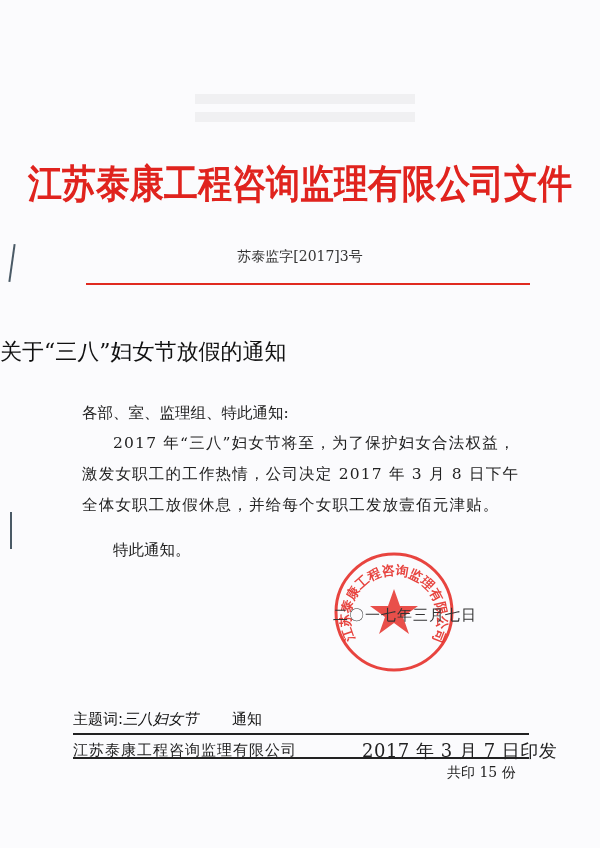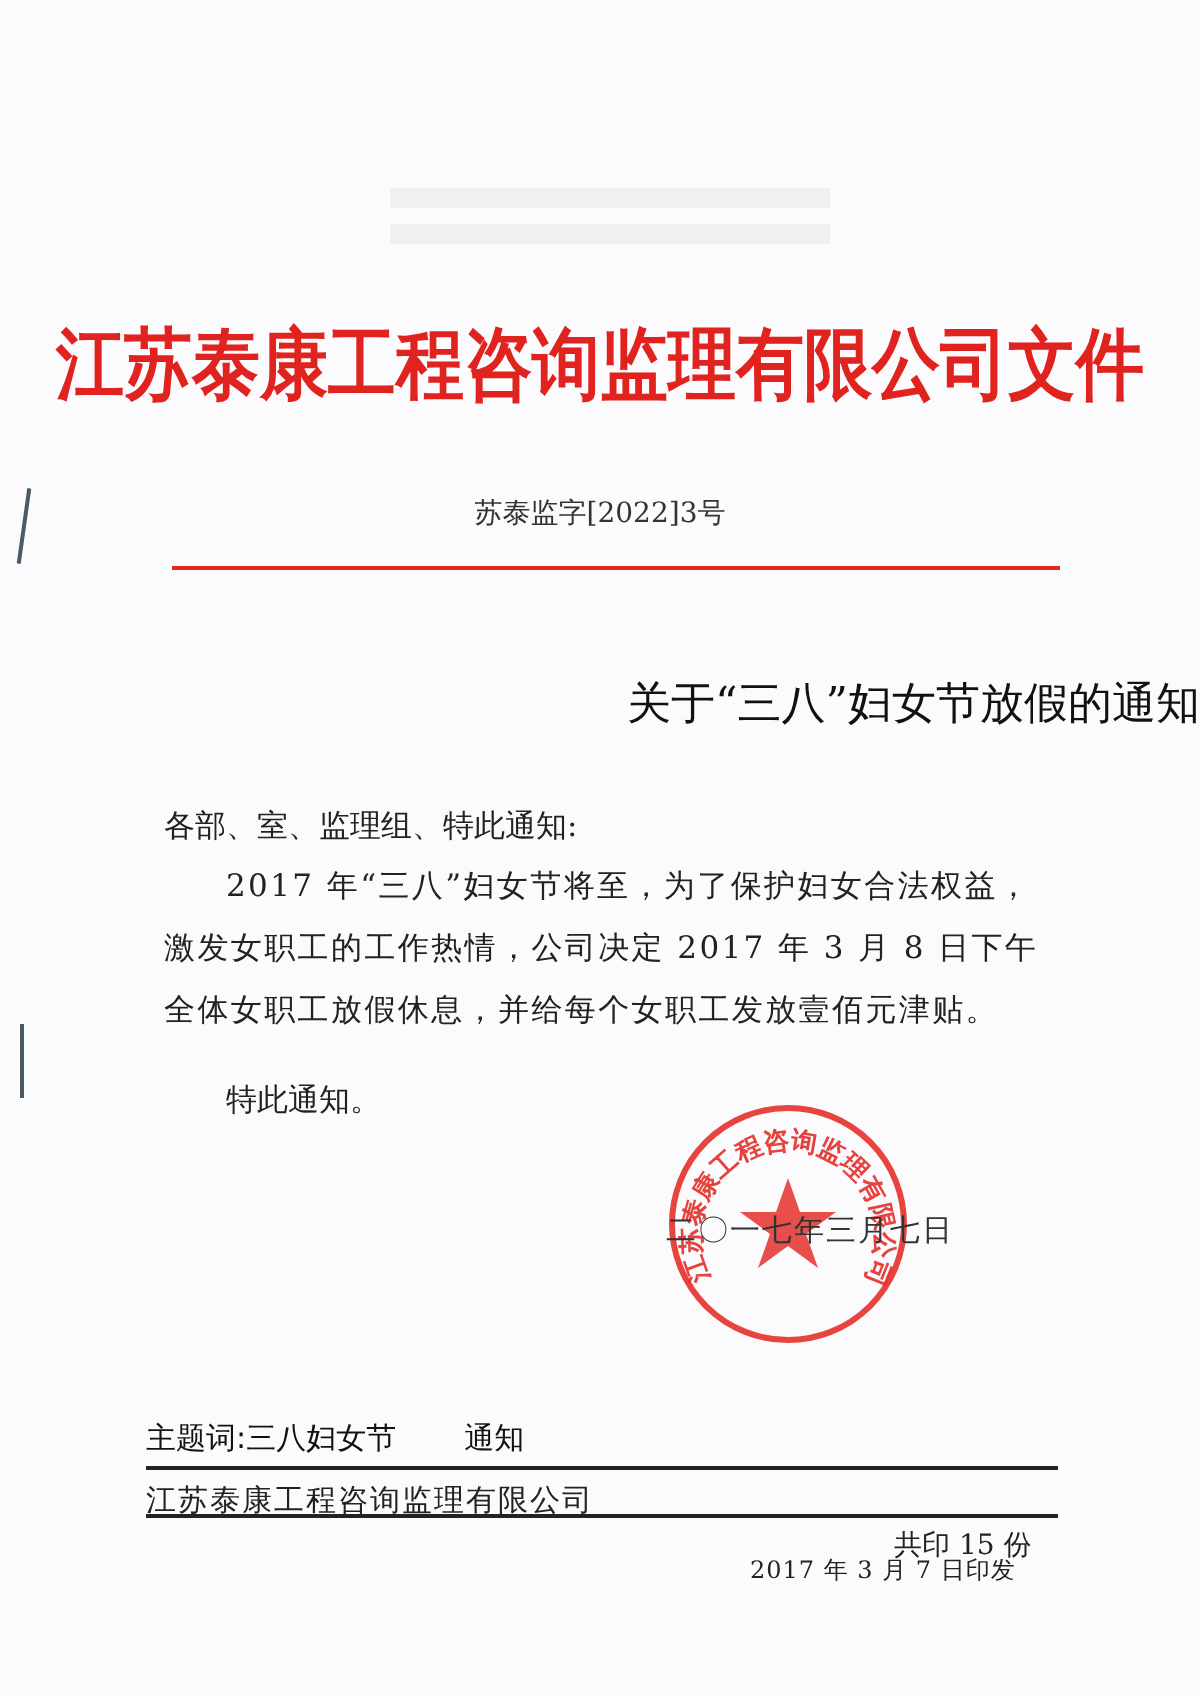--- a/index.html
+++ b/index.html
@@ -27,62 +27,62 @@
     }
     .red-rule {
       left: 86px; top: 283px; width: 444px; height: 2px; background: #e02a20;
     }
     .binding-mark {
       width: 2px; background: #4a5a66;
     }
     .bm1 { left: 11px; top: 244px; height: 38px; transform: rotate(8deg); }
     .bm2 { left: 10px; top: 512px; height: 37px; }
     .notice-title {
-      left: 0; width: 600px; top: 337px; text-align: right;
+      left: 0; width: 600px; top: 337px; text-align: left;
       font-size: 22px; color: #111;
     }
     .body-text { font-size: 15.5px; color: #222; line-height: 31px; }
     .salutation { left: 82px; top: 398px; }
     .para { left: 82px; top: 428px; width: 450px; text-indent: 31px; letter-spacing: 1.2px; }
     .closing { left: 113px; top: 535px; }
     .seal {
       left: 333px; top: 551px; width: 122px; height: 122px;
     }
     .date-line {
       left: 318px; top: 606px; font-size: 15px; color: #333;
       font-family: "DejaVu Sans", sans-serif; letter-spacing: 1px; margin-left: 15px;
     }
     .keywords {
       left: 73px; top: 710px; font-size: 15px; font-weight: bold;
       font-family: "DejaVu Sans", sans-serif; color: #111;
     }
     .keywords .kw-label { font-weight: normal; }
-    .keywords .kw-val { font-weight: normal; }
+    .keywords .kw-val { font-weight: normal; font-style: italic; }
     .kw2 { margin-left: 34px; font-weight: normal; }
     .rule-line { left: 73px; width: 456px; height: 1.5px; background: #222; }
     .r1 { top: 733px; }
     .r2 { top: 757px; }
     .issuer { left: 73px; top: 735px; font-size: 15px; letter-spacing: 1px; }
-    .issue-date { left: 375px; top: 735px; font-size: 12px; letter-spacing: 0.5px; margin-top: 35px; }
+    .issue-date { left: 362px; top: 735px; font-size: 18px; letter-spacing: 0.5px; }
     .copies { left: 447px; top: 764px; font-size: 14px; }
   </style>
 </head>
 <body>
 
 <div class="abs faint-header">
   <div></div>
     <div></div>
 </div>
 
 <div class="abs binding-mark bm1"></div>
 <div class="abs binding-mark bm2"></div>
 
 <div class="abs doc-title">江苏泰康工程咨询监理有限公司文件</div>
 
-<div class="abs doc-number">苏泰监字[2022]3号</div>
+<div class="abs doc-number">苏泰监字[2017]3号</div>
 
 <div class="abs red-rule"></div>
 
 <div class="abs notice-title">关于“三八”妇女节放假的通知</div>
 
 <div class="abs body-text salutation">各部、室、监理组、特此通知:</div>
 
 <div class="abs body-text para">2017 年“三八”妇女节将至，为了保护妇女合法权益，激发女职工的工作热情，公司决定 2017 年 3 月 8 日下午全体女职工放假休息，并给每个女职工发放壹佰元津贴。</div>
 
 <div class="abs body-text closing">特此通知。</div>

